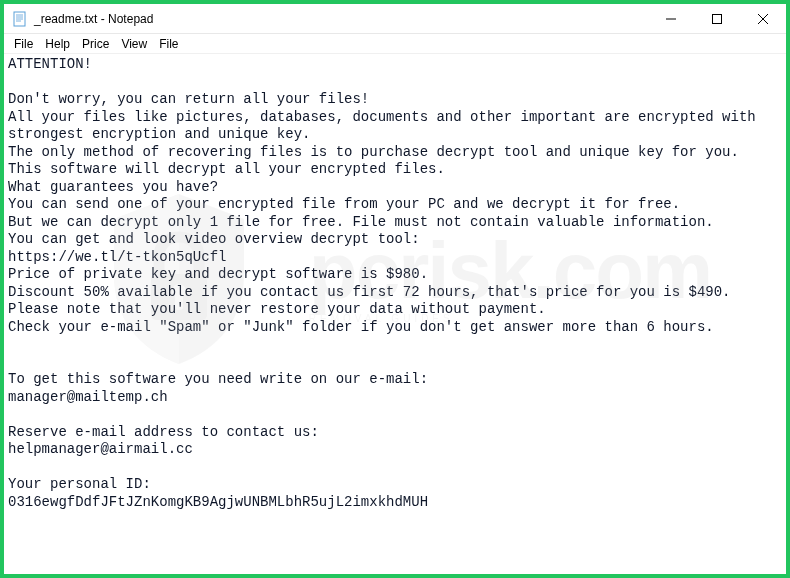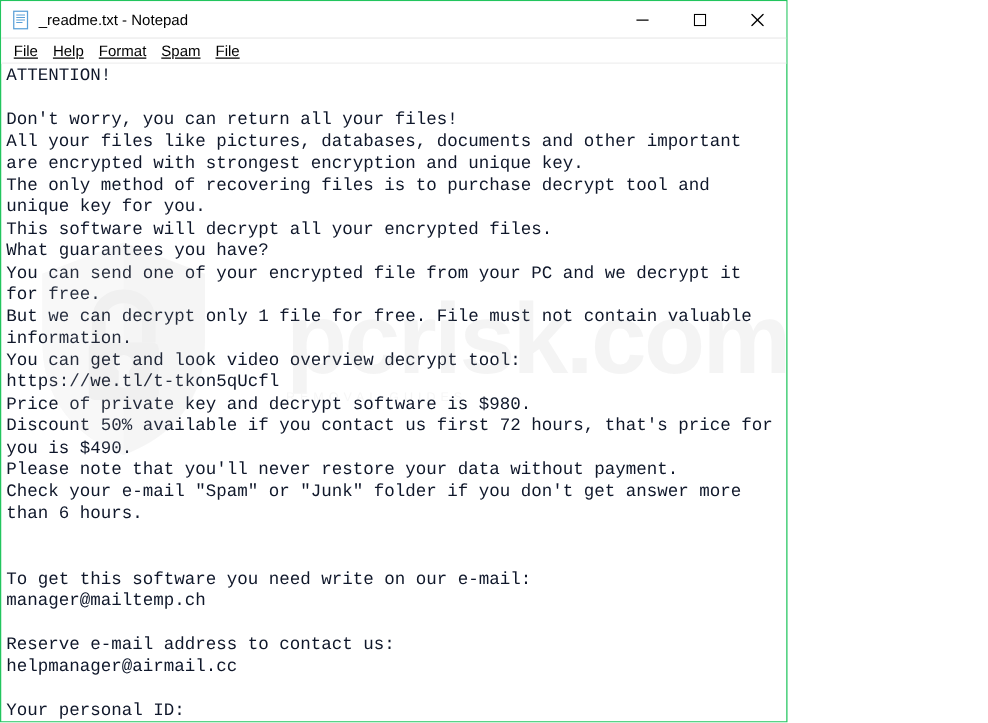--- a/index.html
+++ b/index.html
@@ -3,23 +3,23 @@
   <meta charset="utf-8">
   <style>
     * { margin: 0; padding: 0; box-sizing: border-box; }
     html, body { width: 790px; height: 578px; overflow: hidden; }
     body {
       font-family: "Segoe UI", Tahoma, sans-serif;
       background: #fff;
       position: relative;
     }
     .window {
-      width: 630px;
+      width: 790px;
       height: 578px;
-      border: 1px solid #22c55e;
+      border: 4px solid #22c55e;
       background: #fff;
       display: flex;
       flex-direction: column;
       position: relative;
     }
     
     .titlebar {
       height: 30px;
       background: #fff;
       display: flex;
@@ -58,21 +58,20 @@
 
     
     .menubar {
       height: 20px;
       background: #fff;
       display: flex;
       align-items: center;
       padding: 0 4px;
       font-size: 12px;
       border-bottom: 1px solid #f0f0f0;
-      text-decoration: underline;
     }
     .menubar-item {
       padding: 2px 6px;
       color: #000;
       cursor: default;
     }
 
     
     .content {
       flex: 1;
@@ -158,22 +157,22 @@
             <line x1="0" y1="0" x2="10" y2="10" stroke="#000" stroke-width="1"></line>
             <line x1="10" y1="0" x2="0" y2="10" stroke="#000" stroke-width="1"></line>
           </svg>
       </div>
     </div>
   </div>
 
   <div class="menubar">
     <span class="menubar-item">File</span>
     <span class="menubar-item">Help</span>
-    <span class="menubar-item">Format</span>
-    <span class="menubar-item">Spam</span>
+    <span class="menubar-item">Price</span>
+    <span class="menubar-item">View</span>
     <span class="menubar-item">File</span>
   </div>
 
   <div class="content">ATTENTION!
 
 Don't worry, you can return all your files!
 All your files like pictures, databases, documents and other important are encrypted with strongest encryption and unique key.
 The only method of recovering files is to purchase decrypt tool and unique key for you.
 This software will decrypt all your encrypted files.
 What guarantees you have?

